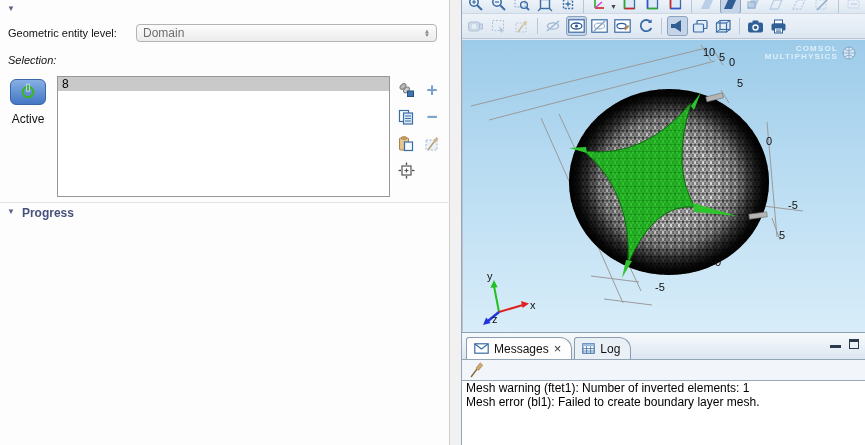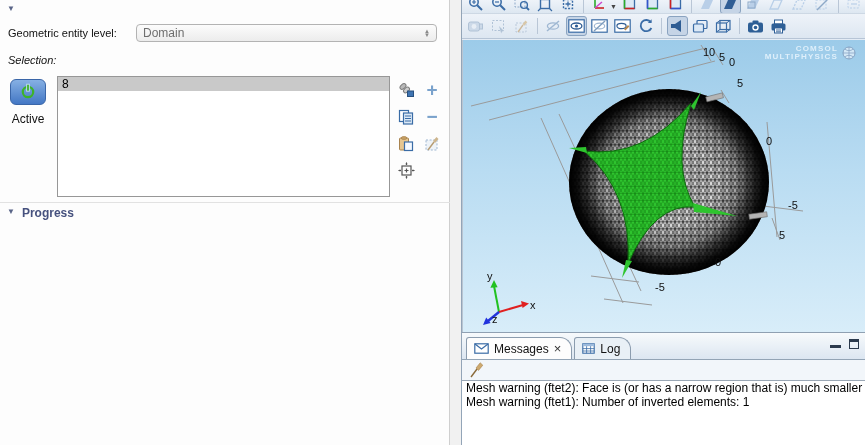--- a/index.html
+++ b/index.html
@@ -495,18 +495,18 @@
       <div class="msg-toolbar">
         <span class="ti">
           <svg width="15" height="16" viewBox="0 0 15 16">
             <path d="M2 15L8 7" stroke="#8a6a3a" stroke-width="1.4"></path>
             <path d="M7 6l4.2-5.2 2.6 2.4L9.5 8.4z" fill="#cda96e" stroke="#a8834f" stroke-width="0.6"></path>
           </svg>
         </span>
       </div>
 
       <div class="msg-body">
-        <div class="msg-line">Mesh warning (ftet2): Face is (or has a narrow region that is) much smaller</div>
         <div class="msg-line">Mesh warning (ftet1): Number of inverted elements: 1</div>
+        <div class="msg-line">Mesh error (bl1): Failed to create boundary layer mesh.</div>
       </div>
     </div>
   </div>
 </div>
 
 </body></html>

